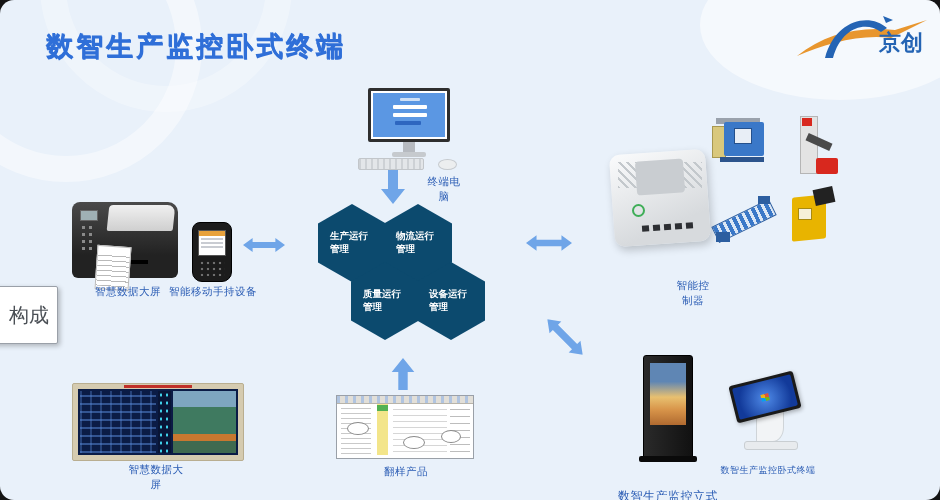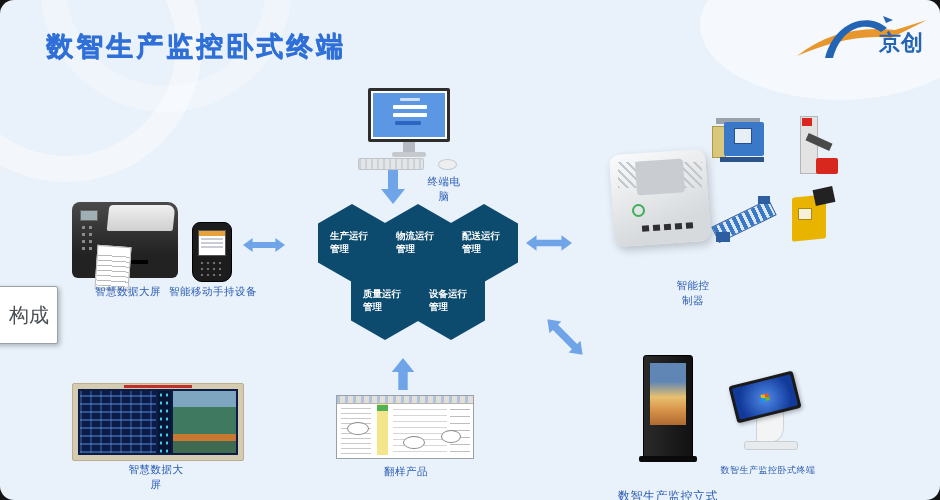--- a/index.html
+++ b/index.html
@@ -122,23 +122,20 @@
   <div class="tooltip">
     <span>构成</span>
   </div>
 
   <div class="hex" style="left:318px;top:204px;">
       <span>生产运行管理</span>
     </div>
   <div class="hex" style="left:384px;top:204px;">
       <span>物流运行管理</span>
     </div>
-  <div class="hex" style="left:450px;top:204px;">
-      <span>配送运行管理</span>
-    </div>
   <div class="hex" style="left:417px;top:262px;">
       <span>设备运行管理</span>
     </div>
   <div class="hex" style="left:351px;top:262px;">
       <span>质量运行管理</span>
     </div>
 
   <div class="arrow" style="left:380px;top:170px;">
     <svg width="26" height="34" viewBox="0 0 24 34">
         <polygon points="7,0 17,0 17,19 24,19 12,34 0,19 7,19" fill="#6fa5e8"></polygon>

